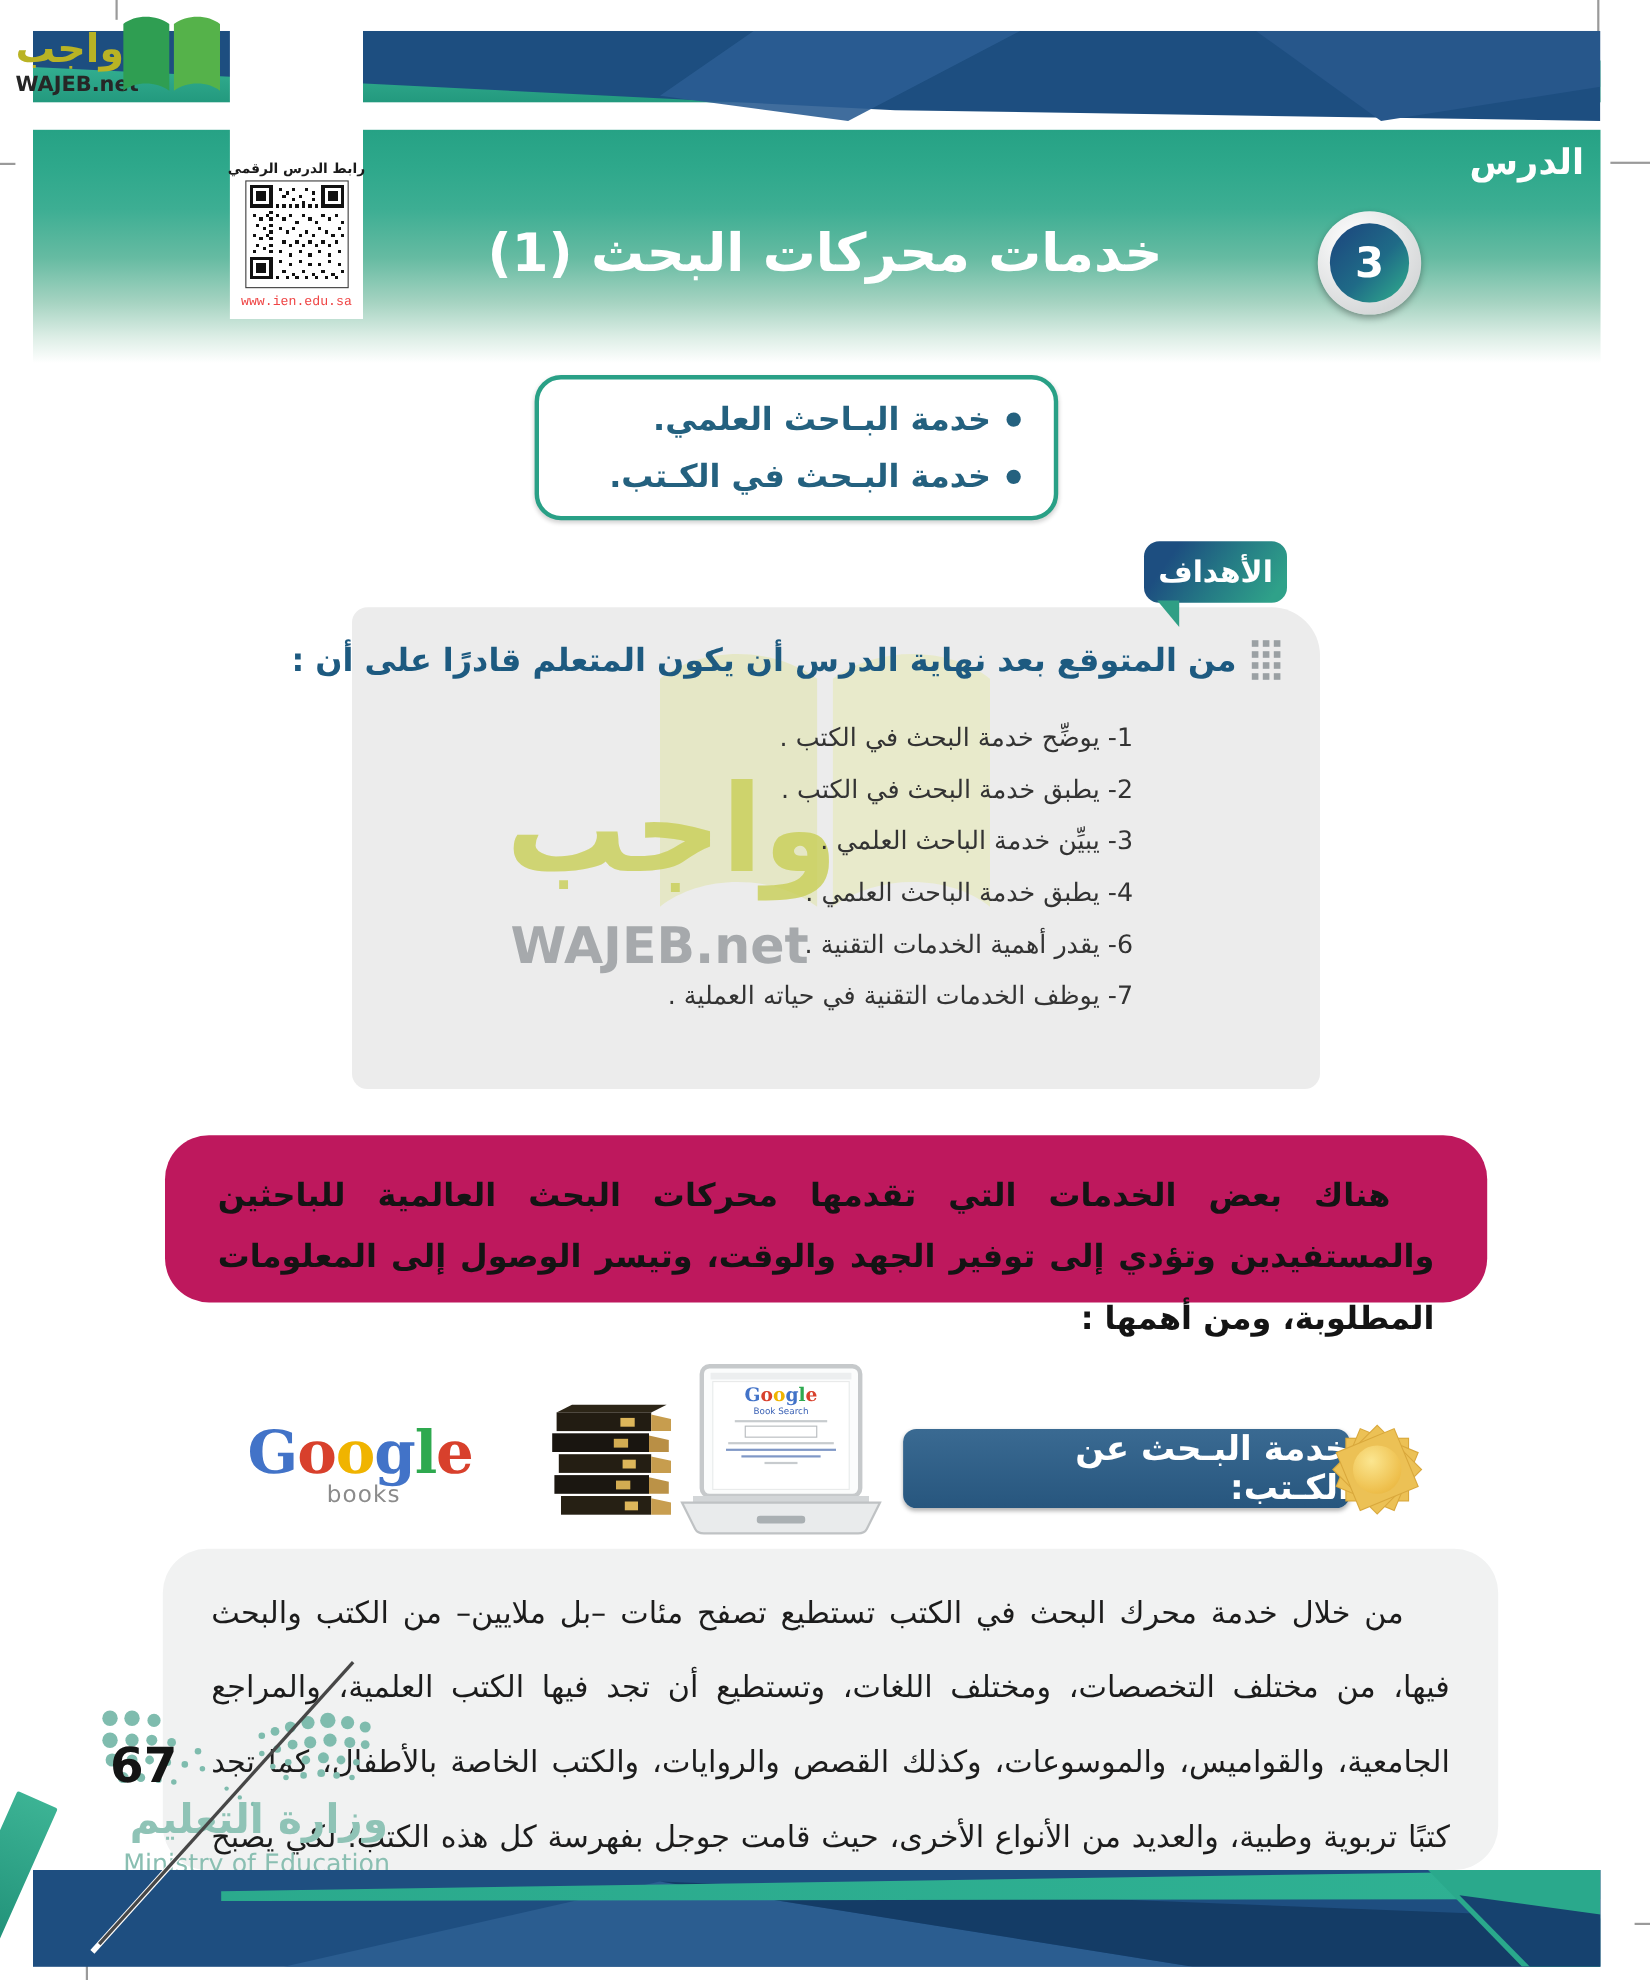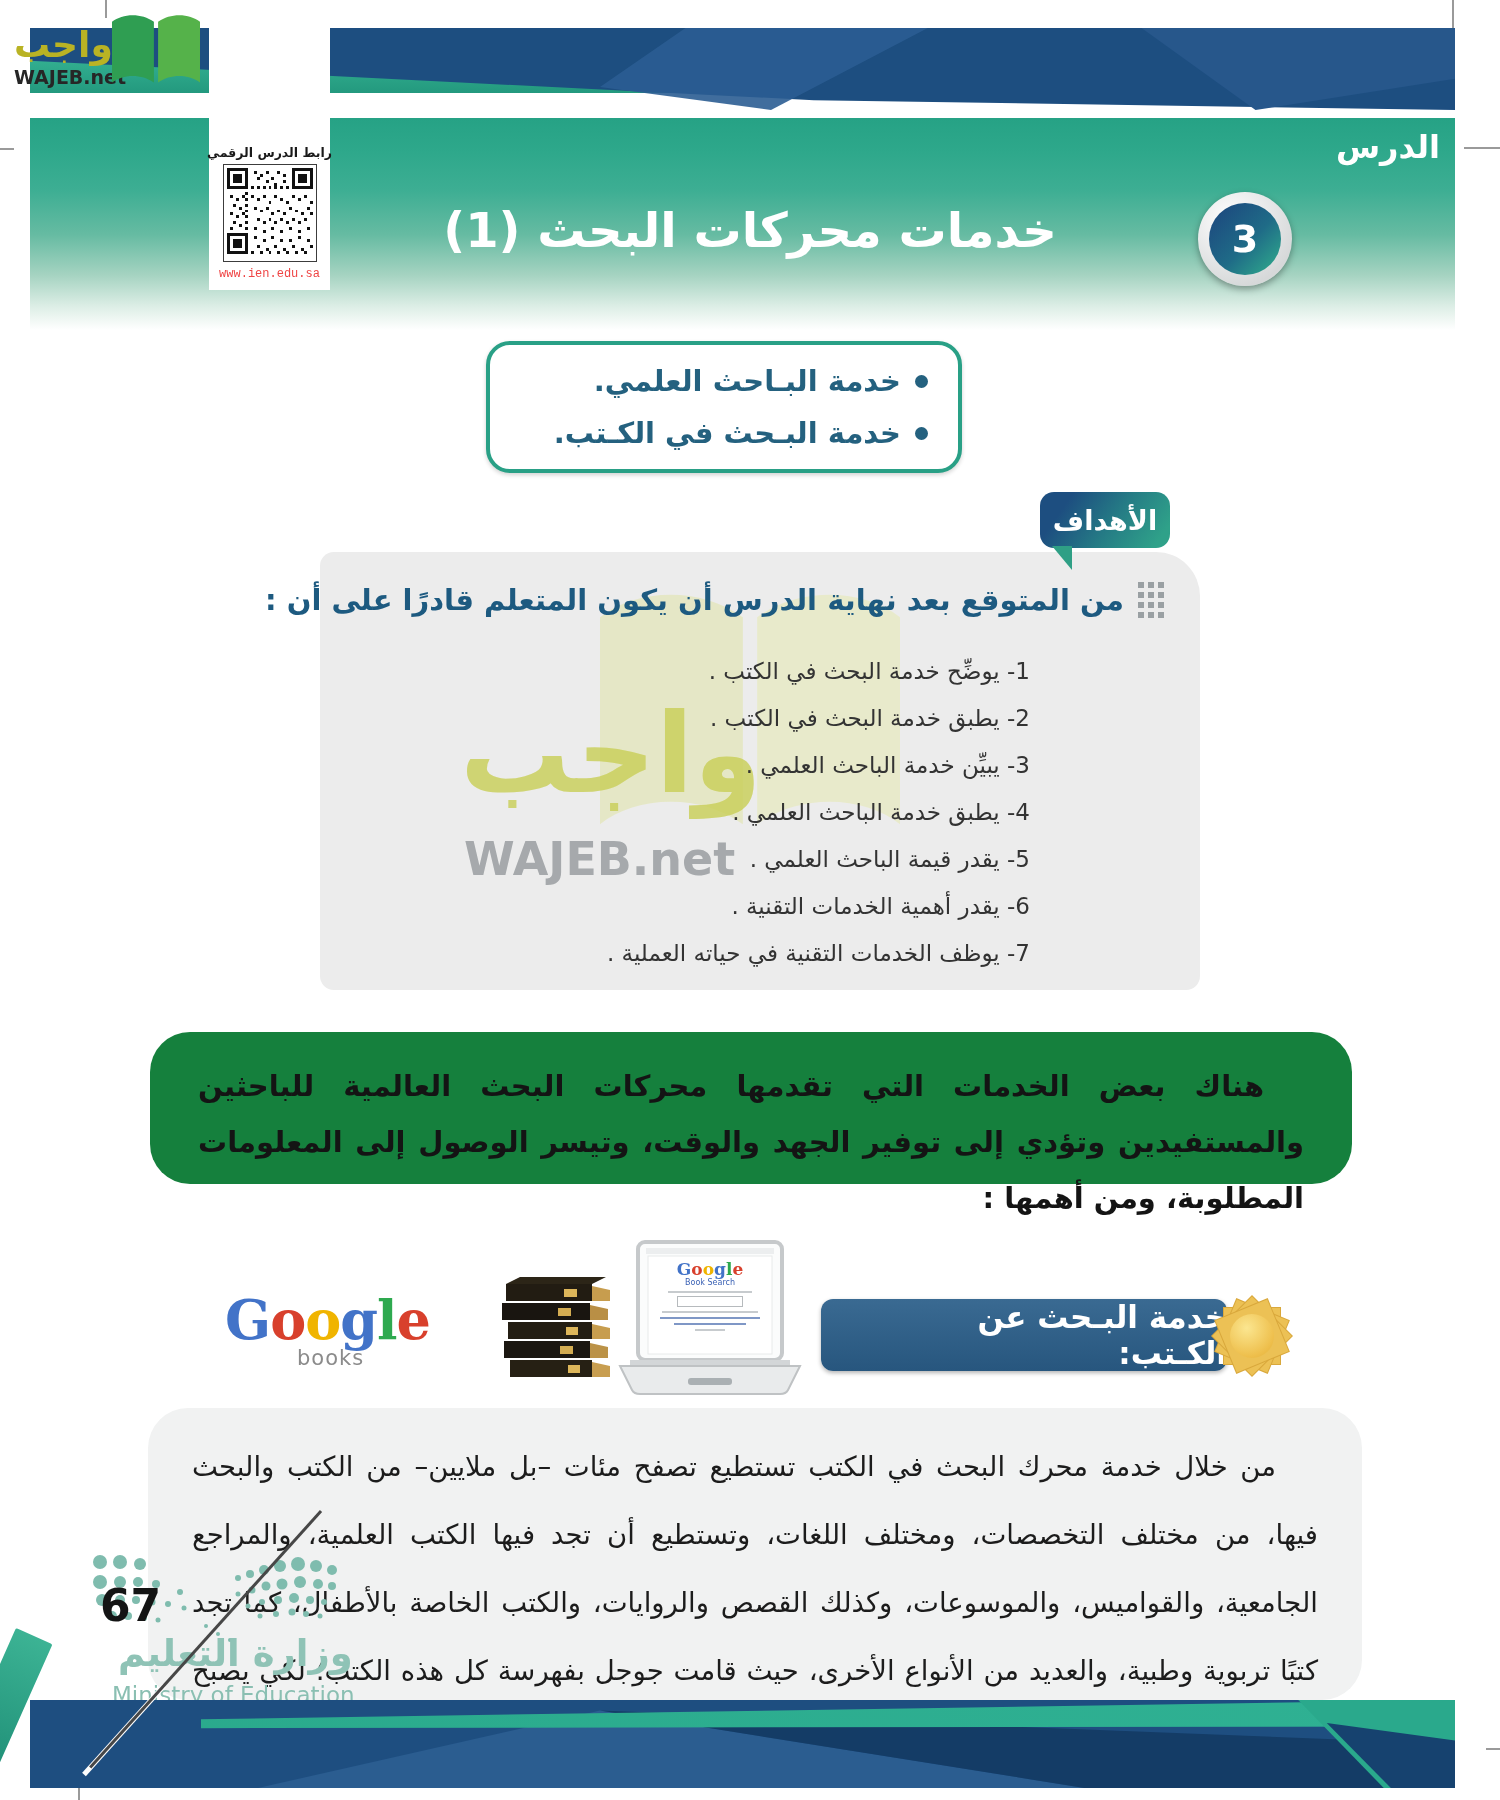--- a/index.html
+++ b/index.html
@@ -69,21 +69,21 @@
   .obj-list{position:absolute;right:170px;top:96px;direction:rtl;z-index:3;}
   .obj-item{font-size:23px;color:#333;line-height:47px;white-space:nowrap;}
 
   
   .watermark{left:430px;top:560px;width:480px;height:380px;z-index:2;pointer-events:none;}
   .wm-book{position:absolute;right:10px;top:0;opacity:.4;}
   .wm-ar{position:absolute;left:30px;top:130px;font-size:110px;font-weight:bold;color:#c9cf56;opacity:.8;direction:rtl;}
   .wm-net{position:absolute;left:34px;top:272px;font-size:46px;font-weight:bold;color:#9a9ea1;opacity:.85;}
 
   
-  .intro-box{left:150px;top:1032px;width:1202px;height:152px;background:#15803d;border-radius:40px;
+  .intro-box{left:150px;top:1032px;width:1202px;height:152px;background:#be185d;border-radius:40px;
     padding:26px 48px;box-sizing:border-box;direction:rtl;}
   .intro-text{font-size:29px;font-weight:bold;color:#141414;line-height:56px;text-align:justify;text-indent:40px;}
   .body-box{left:148px;top:1408px;width:1214px;height:292px;background:#f1f2f2;border-radius:40px;
     padding:24px 44px;box-sizing:border-box;direction:rtl;}
   .body-text{font-size:27.5px;color:#1c1c1c;line-height:68px;text-align:justify;text-indent:42px;}
 
   
   .glogo{left:225px;top:1288px;width:200px;height:90px;font-family:"DejaVu Serif",serif;}
   .glogo .word{font-size:54px;font-weight:bold;letter-spacing:-1px;}
   .glogo .books{position:absolute;left:72px;top:58px;font-size:21px;color:#8b8b8b;
@@ -202,21 +202,20 @@
           <i></i>
           <i></i>
       </span>
       <span class="obj-intro">من المتوقع بعد نهاية الدرس أن يكون المتعلم قادرًا على أن :</span>
     </div>
     <div class="obj-list">
       <div class="obj-item">1- يوضِّح خدمة البحث في الكتب .</div>
       <div class="obj-item">2- يطبق خدمة البحث في الكتب .</div>
       <div class="obj-item">3- يبيِّن خدمة الباحث العلمي .</div>
       <div class="obj-item">4- يطبق خدمة الباحث العلمي .</div>
-      <div class="obj-item">5- يقدر قيمة الباحث العلمي .</div>
       <div class="obj-item">6- يقدر أهمية الخدمات التقنية .</div>
       <div class="obj-item">7- يوظف الخدمات التقنية في حياته العملية .</div>
     </div>
   </div>
   <div class="abs watermark">
     <svg class="wm-book" width="300" height="300" viewBox="0 0 210 190">
       <path d="M100 30 C70 8 25 10 0 30 L0 175 C25 155 70 153 100 175 Z" fill="#dde28e"></path>
       <path d="M110 30 C140 8 185 10 210 30 L210 175 C185 155 140 153 110 175 Z" fill="#e4e89b"></path>
     </svg>
     <span class="wm-ar">واجب</span>

